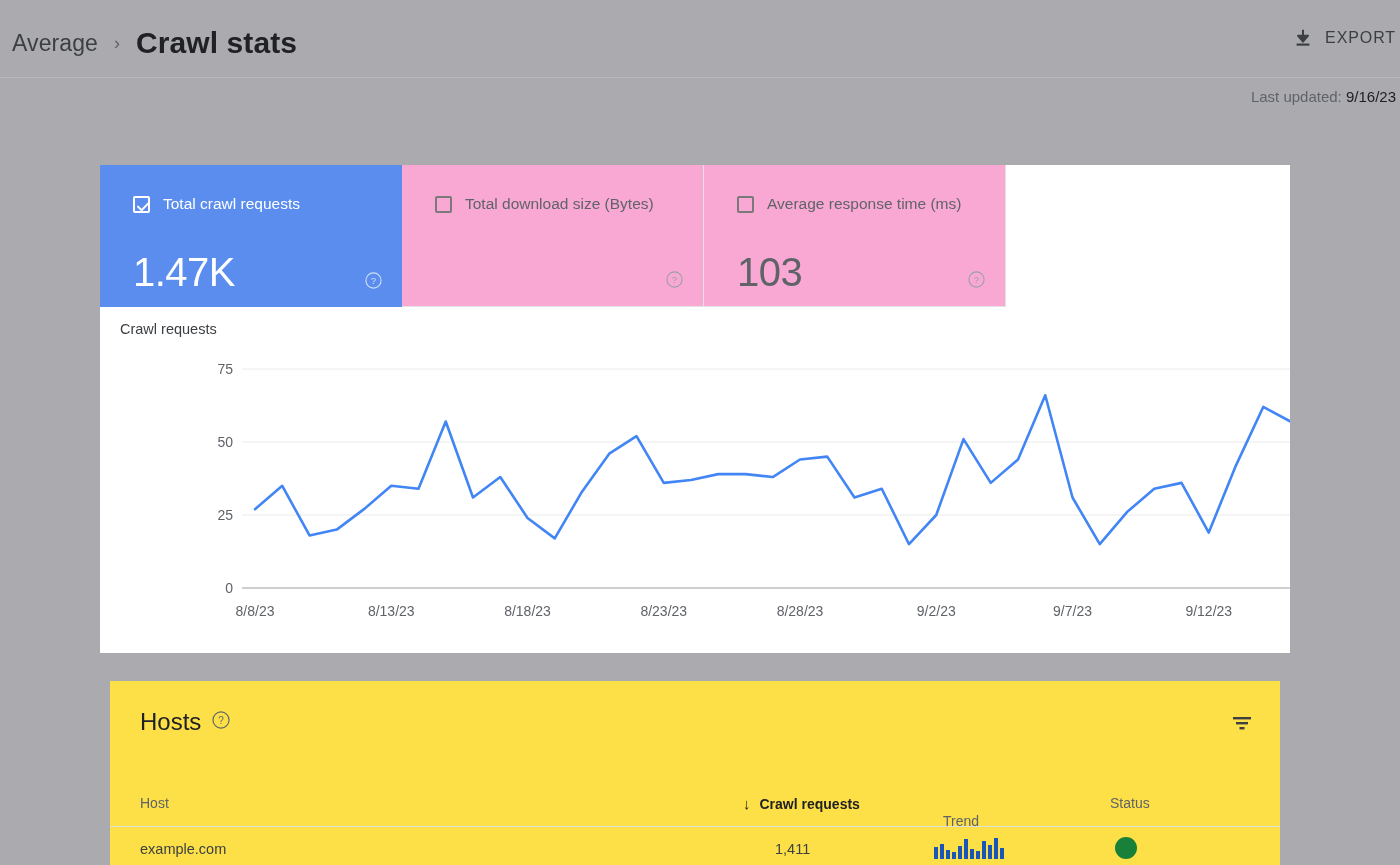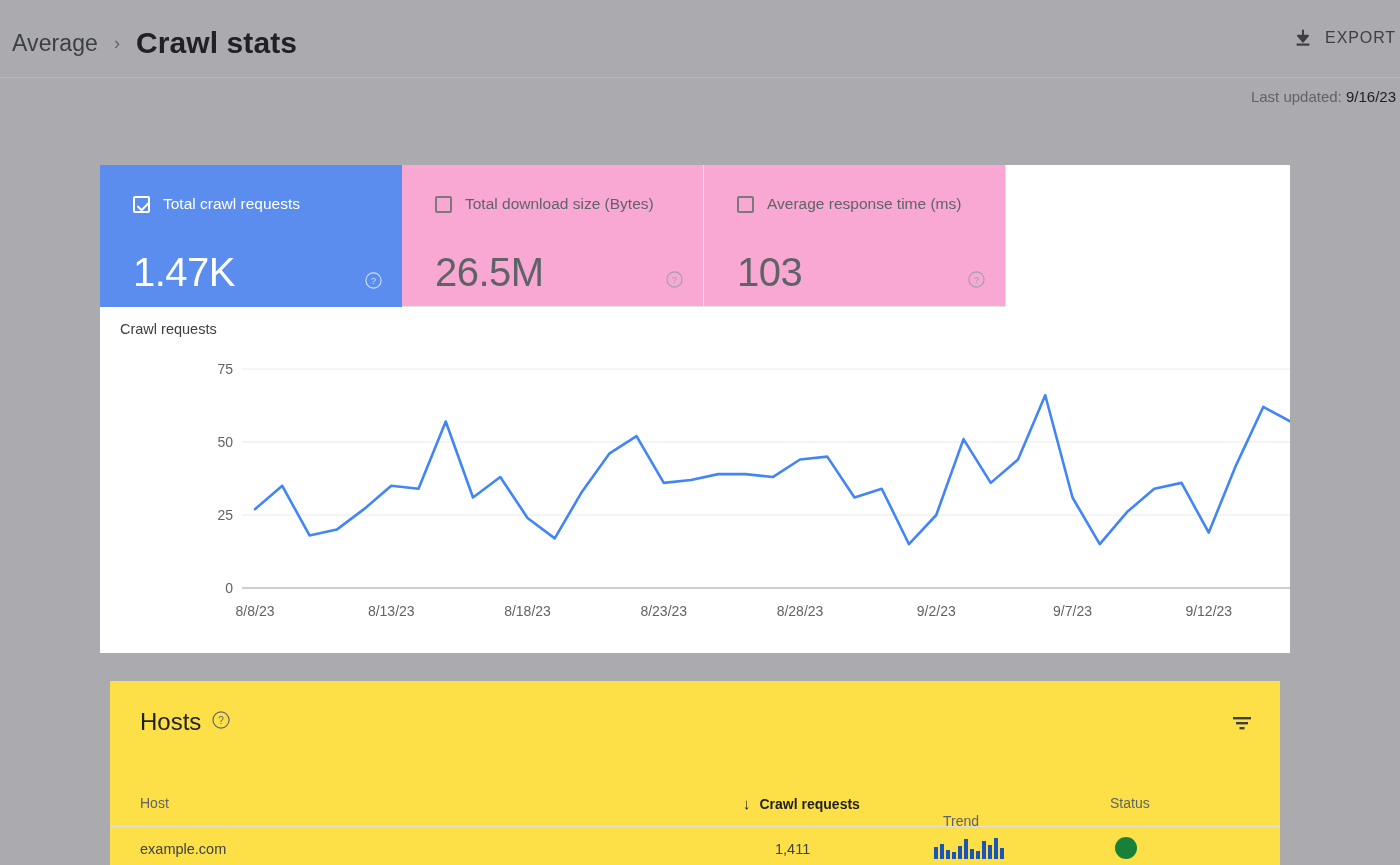--- a/index.html
+++ b/index.html
@@ -297,21 +297,20 @@
           <text x="8.5" y="12.1" text-anchor="middle" font-size="9.5" fill="#cfe0fb" font-family="Liberation Sans, sans-serif">?</text>
         </svg>
       </span>
     </div>
 
     <div class="card">
       <div class="card-head">
         <span class="chk"></span>
         <span class="card-title">Total download size (Bytes)</span>
       </div>
-      <div class="card-value">26.5M</div>
       <span class="help-icon">
         <svg width="17" height="17" viewBox="0 0 17 17">
           <circle cx="8.5" cy="8.5" r="7.6" fill="none" stroke="#9aa0a6" stroke-width="1.1"></circle>
           <text x="8.5" y="12.1" text-anchor="middle" font-size="9.5" fill="#9aa0a6" font-family="Liberation Sans, sans-serif">?</text>
         </svg>
       </span>
     </div>
 
     <div class="card">
       <div class="card-head">

